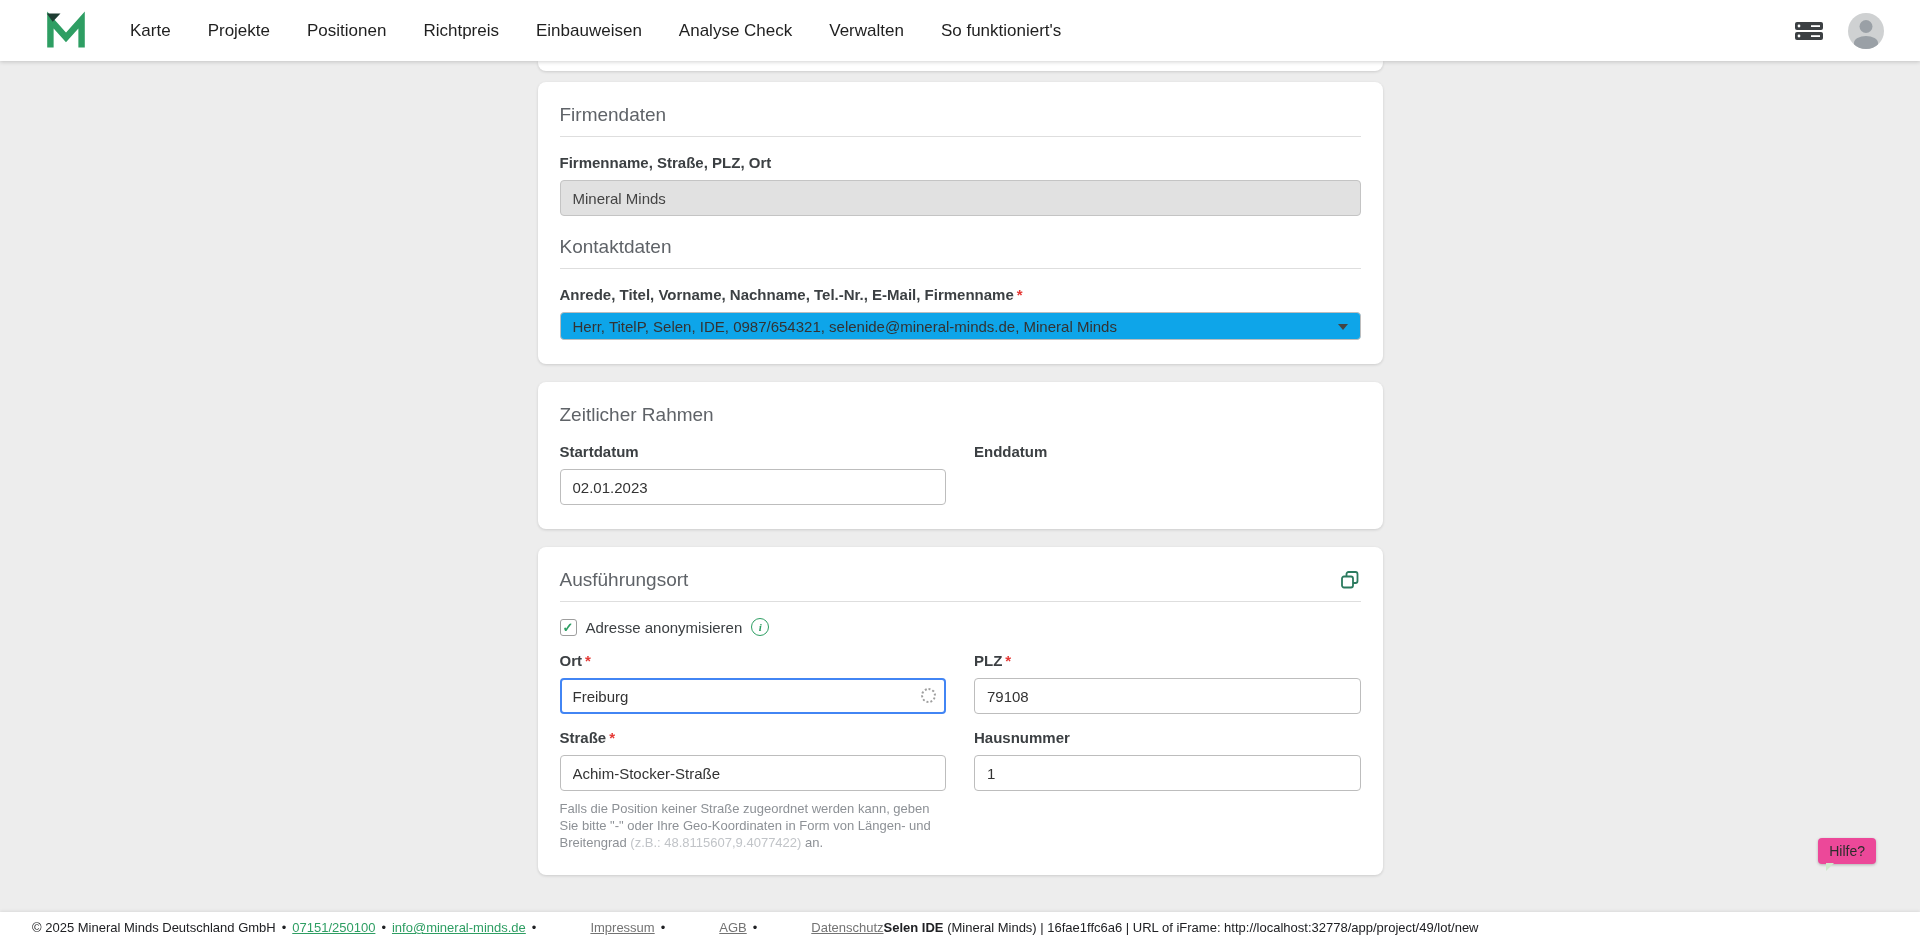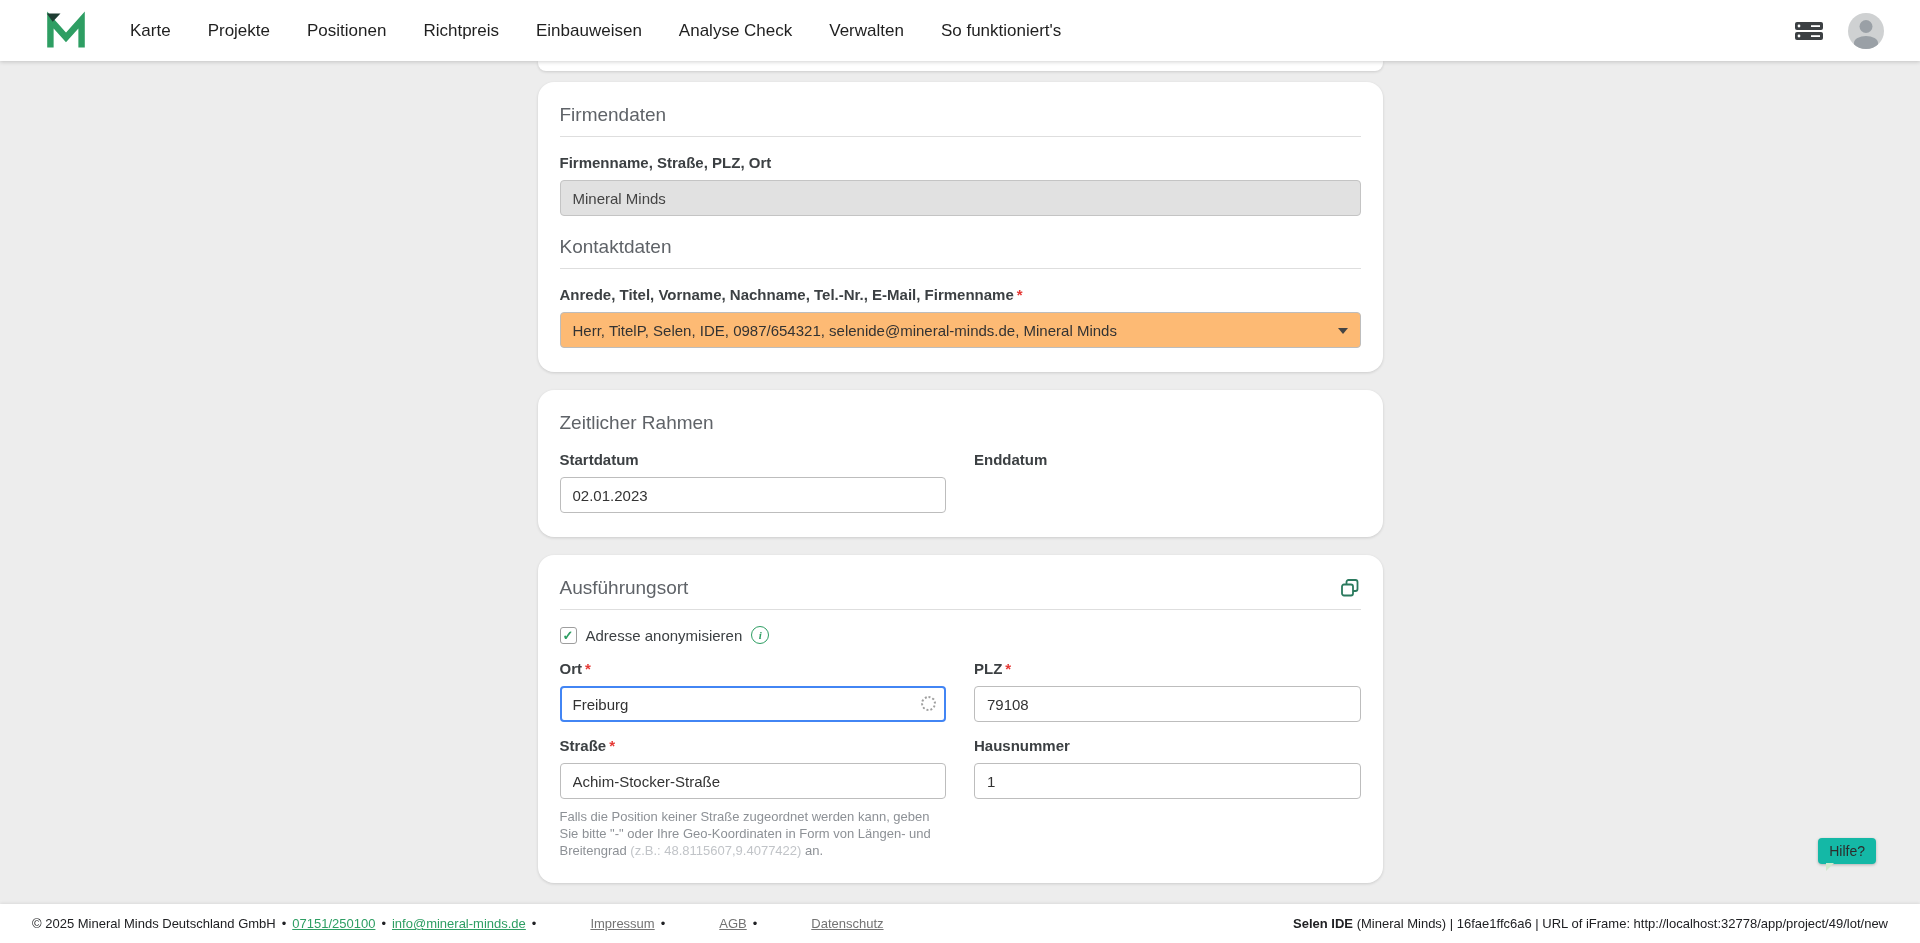--- a/index.html
+++ b/index.html
@@ -20,42 +20,42 @@
   .nav-item { font-size: 17px; font-weight: 500; color: #1f1f1f; text-decoration: none; cursor: pointer; white-space: nowrap; }
   .nav-right { display: flex; align-items: center; gap: 24px; padding-right: 10px; }
   .server-btn { cursor: pointer; display: flex; align-items: center; }
   .avatar { width: 36px; height: 36px; border-radius: 50%; background: #cfd1d2; position: relative; overflow: hidden; cursor: pointer; }
   .avatar .head { position: absolute; top: 7px; left: 50%; transform: translateX(-50%); width: 13px; height: 13px; border-radius: 50%; background: #9aa0a6; }
   .avatar .shoulders { position: absolute; top: 23px; left: 50%; transform: translateX(-50%); width: 24px; height: 14px; border-radius: 50% 50% 0 0; background: #9aa0a6; }
 
   
   .main { position: absolute; top: 61px; bottom: 39px; left: 0; right: 0; overflow: hidden; }
   .col { width: 845px; margin: 0 auto; }
-  .card { background: #fff; border-radius: 16px; box-shadow: 0 1px 3px rgba(0,0,0,.14); }
+  .card { background: #fff; border-radius: 8px; box-shadow: 0 1px 3px rgba(0,0,0,.14); }
   .partial-top { height: 10px; border-radius: 0 0 8px 8px; margin-bottom: 11px; }
   .card { margin-bottom: 18px; }
   .card.partial-top { margin-bottom: 11px; }
   .card-body { padding: 22px 22px 24px; }
   .card-title { font-size: 19px; color: #5f6368; font-weight: 400; line-height: 22px; margin-bottom: 10px; }
   .rule { border-bottom: 1px solid #dedede; margin-bottom: 16px; }
   .field-label { display: block; font-size: 15px; font-weight: 700; color: #3c4043; margin-bottom: 8px; line-height: 19px; }
   .star { color: #e53935; margin-left: 3px; font-weight: 700; }
   .text-input {
     width: 100%; height: 36px; border: 1px solid #bdbdbd; border-radius: 4px;
     padding: 0 12px; font-size: 15px; color: #333; background: #fff;
     font-family: "Liberation Sans", sans-serif; outline: none;
   }
   .text-input:disabled, .text-input.disabled { background: #e1e1e1; color: #444; border-color: #c4c4c4; }
   .text-input.focused { border: 2px solid #4285f4; padding: 0 11px; }
   .mb22 { margin-bottom: 20px; }
 
   .select {
-    position: relative; height: 36px; border: 1px solid #bdbdbd; border-radius: 4px;
+    position: relative; height: 28px; border: 1px solid #bdbdbd; border-radius: 4px;
     display: flex; align-items: center; padding: 0 36px 0 12px;
-    font-size: 15px; color: #333; background: #fdba74; cursor: pointer;
+    font-size: 15px; color: #333; background: #0ea5e9; cursor: pointer;
   }
   .select .value { white-space: nowrap; overflow: hidden; text-overflow: ellipsis; }
   .caret {
     position: absolute; right: 12px; top: 50%; margin-top: -2px;
     width: 0; height: 0; border-left: 5px solid transparent; border-right: 5px solid transparent;
     border-top: 6px solid #444;
   }
 
   .grid2 { display: grid; grid-template-columns: 1fr 1fr; column-gap: 28px; }
   .row-gap { margin-top: 14px; }
@@ -84,33 +84,33 @@
     animation: spin 1.2s linear infinite;
   }
   @keyframes spin { to { transform: rotate(360deg); } }
 
   .hint { margin-top: 9px; font-size: 13px; line-height: 17px; color: #8d9196; }
   .hint .ex { color: #c1c4c8; }
 
   
   .help-btn {
     position: fixed; right: 44px; bottom: 79px; z-index: 30;
-    background: #14b8a6; color: #2d2d2d; font-size: 14px; font-family: "Liberation Sans", sans-serif;
+    background: #ec4899; color: #2d2d2d; font-size: 14px; font-family: "Liberation Sans", sans-serif;
     padding: 5px 11px; border-radius: 4px; border: none; cursor: pointer;
     box-shadow: 0 1px 3px rgba(0,0,0,.25);
   }
   .help-btn::after {
     content: ""; position: absolute; left: 8px; bottom: -7px; width: 0; height: 0;
     border-top: 8px solid #cfe9cc; border-right: 8px solid transparent;
   }
 
   
   .footer {
-    position: fixed; left: 0; right: 0; bottom: 0; height: 39px; background: #fff; z-index: 20;
-    display: flex; align-items: center; justify-content: space-between;
+    position: fixed; left: 0; right: 0; bottom: 0; height: 31px; background: #fff; z-index: 20;
+    display: flex; align-items: center; 
     padding: 0 32px; font-size: 13px; color: #202124;
     box-shadow: 0 -1px 3px rgba(0,0,0,.08);
   }
   .footer-left { display: flex; align-items: center; white-space: nowrap; }
   .sep { margin: 0 6px; }
   .link-green { color: #2e9e63; text-decoration: underline; cursor: pointer; }
   .link-gray { color: #737373; text-decoration: underline; cursor: pointer; margin-left: 48px; }
   .footer-right { white-space: nowrap; }
   .footer-right .bold { font-weight: 700; }
 </style>

